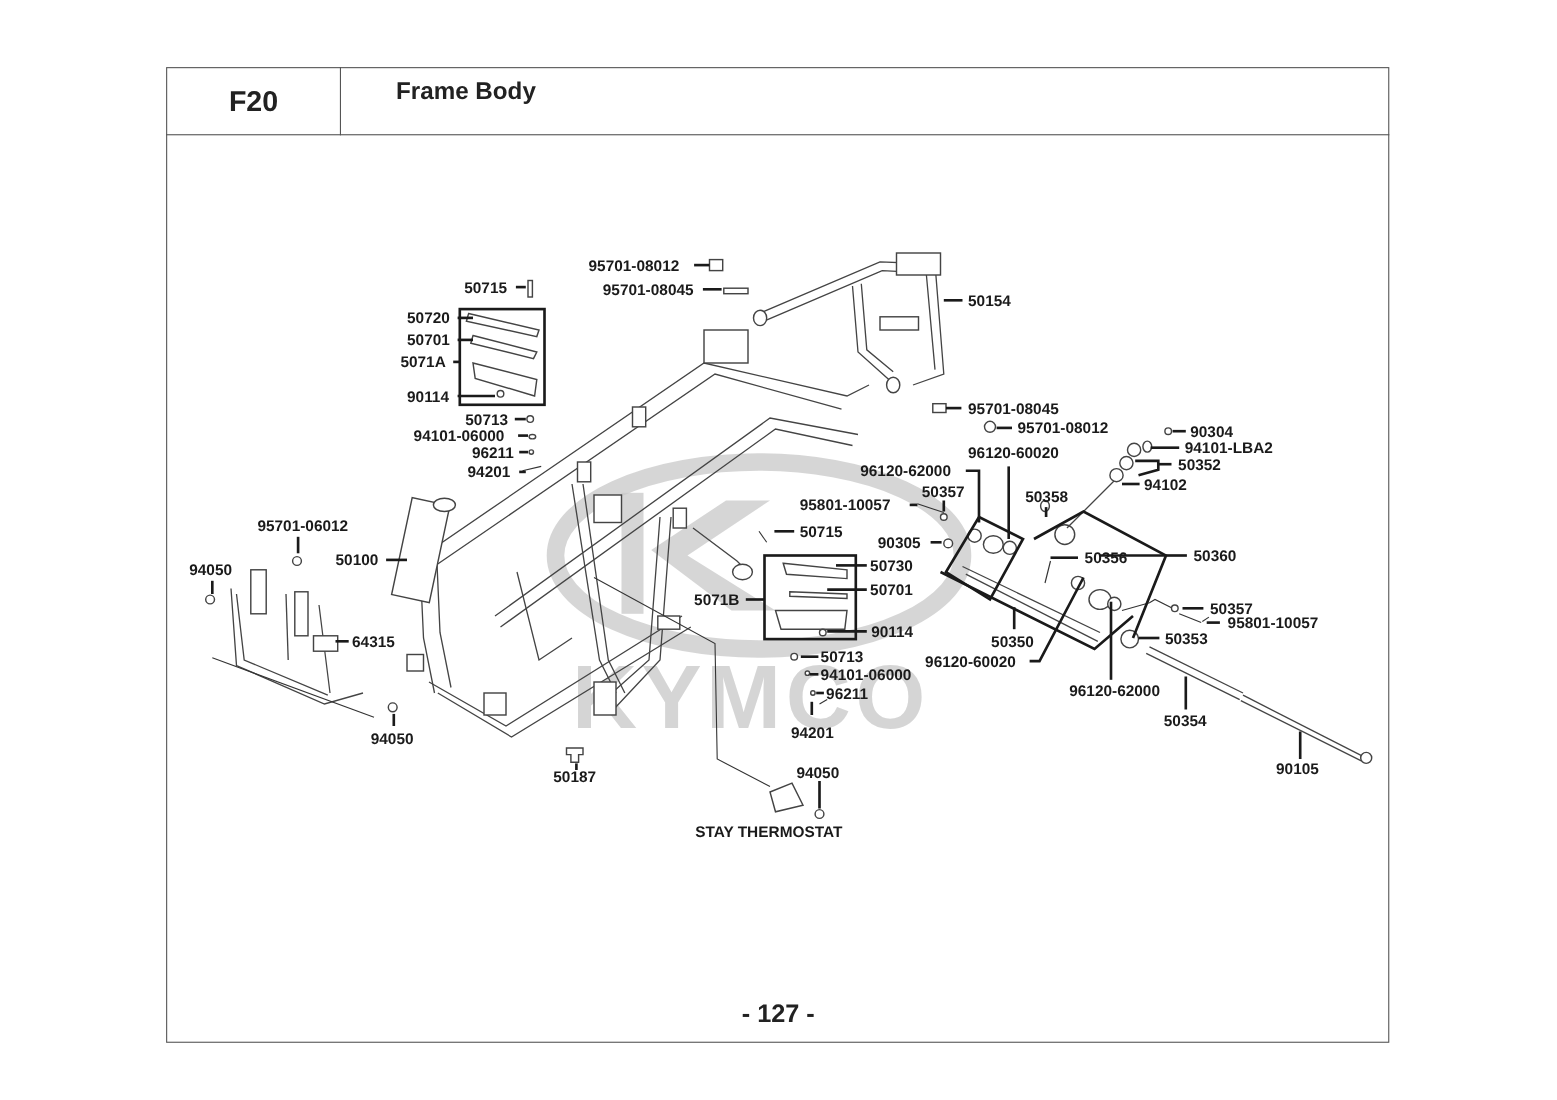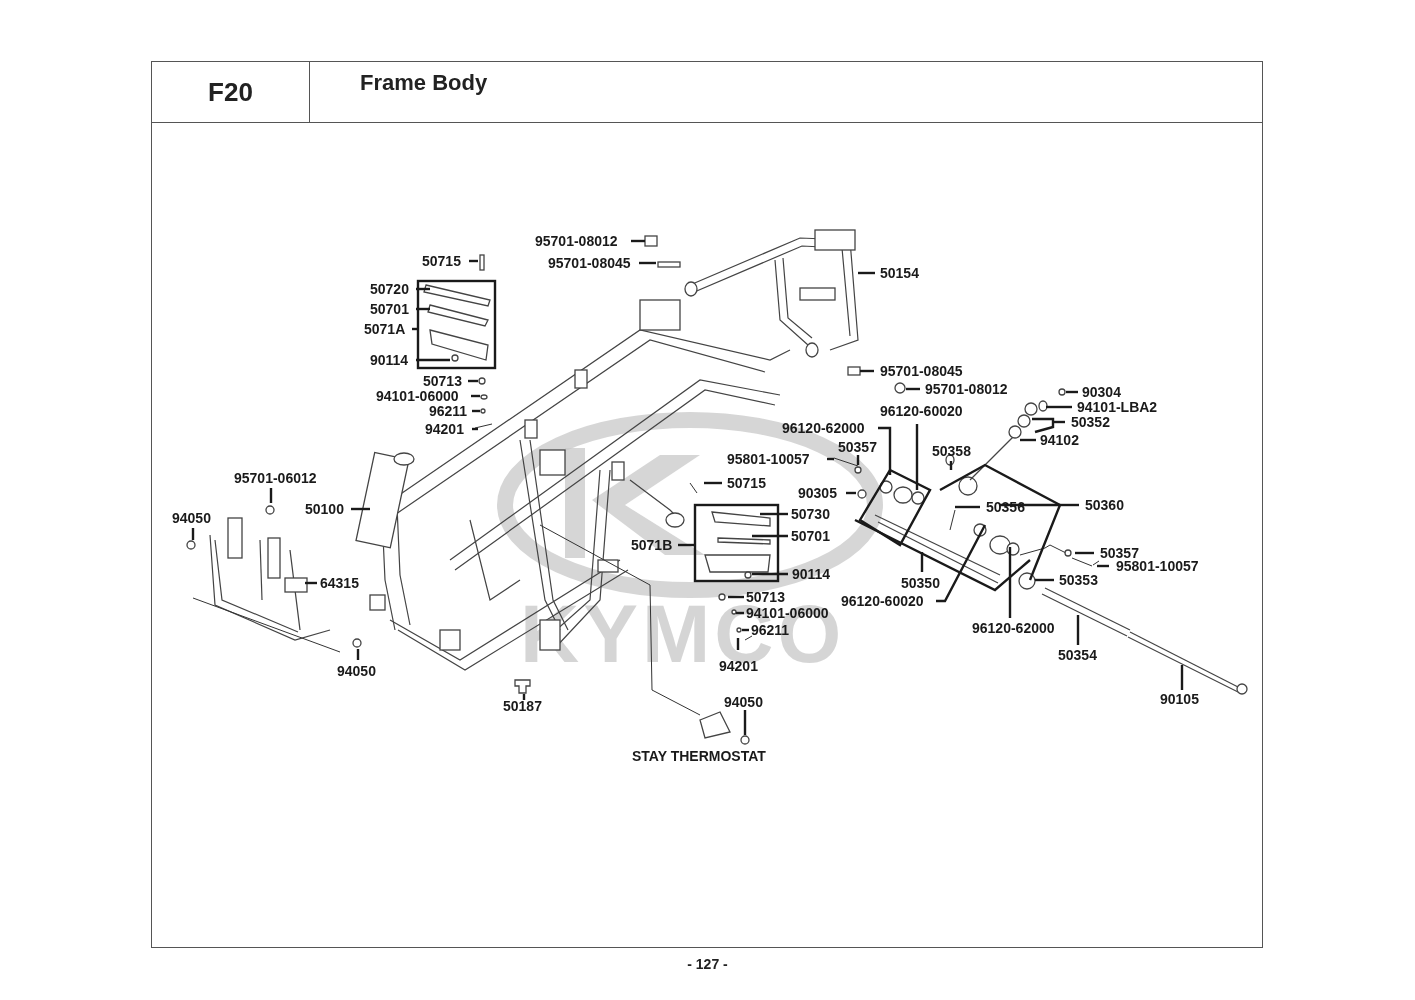--- a/index.html
+++ b/index.html
@@ -9,22 +9,22 @@
                 border:1.3px solid #555; box-sizing:border-box; }
   .header-code-cell { position:absolute; left:151px; top:61px; width:159px; height:62px;
                       border-right:1.3px solid #555; box-sizing:border-box; }
   .header-rule { position:absolute; left:151px; top:122px; width:1112px; height:0;
                  border-top:1.3px solid #555; }
   .header-code { position:absolute; left:151px; top:61px; width:159px; height:62px;
                  display:flex; align-items:center; justify-content:center;
                  font-weight:bold; font-size:26px; color:#222; }
   .header-title { position:absolute; left:360px; top:61px; height:44px; display:flex;
                   align-items:center; font-weight:bold; font-size:22px; color:#222; }
-  .page-number { position:absolute; left:0; width:1415px; top:956px; text-align:center;
-                 font-weight:bold; font-size:14px; color:#222; }
+  .page-number { position:absolute; left:0; width:1415px; top:908px; text-align:center;
+                 font-weight:bold; font-size:23px; color:#222; }
   .diagram { position:absolute; left:0; top:0; width:1415px; height:1000px; }
   .lbl { font-family:"Liberation Sans", sans-serif; font-weight:bold; font-size:14px; fill:#1a1a1a; }
   .lead { stroke:#1a1a1a; stroke-width:2.4; fill:none; }
   .thin { stroke:#333; stroke-width:1; fill:none; }
   .part { stroke:#444; stroke-width:1.3; fill:#fff; }
   .tube { stroke:#444; stroke-width:1.2; fill:none; }
   .box { stroke:#1a1a1a; stroke-width:2.4; fill:none; }
   .wm { fill:#c8c8c8; opacity:0.75; }
   .wm-ring { stroke:#c8c8c8; stroke-width:16; fill:none; opacity:0.75; }
   .wm-text { font-family:"Liberation Sans", sans-serif; font-weight:bold; font-size:82px; fill:#c8c8c8; opacity:0.75; letter-spacing:4px; }

